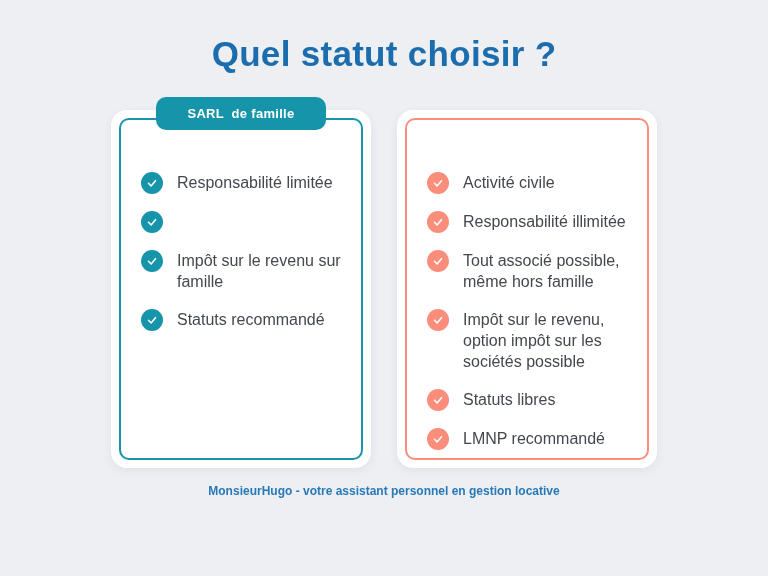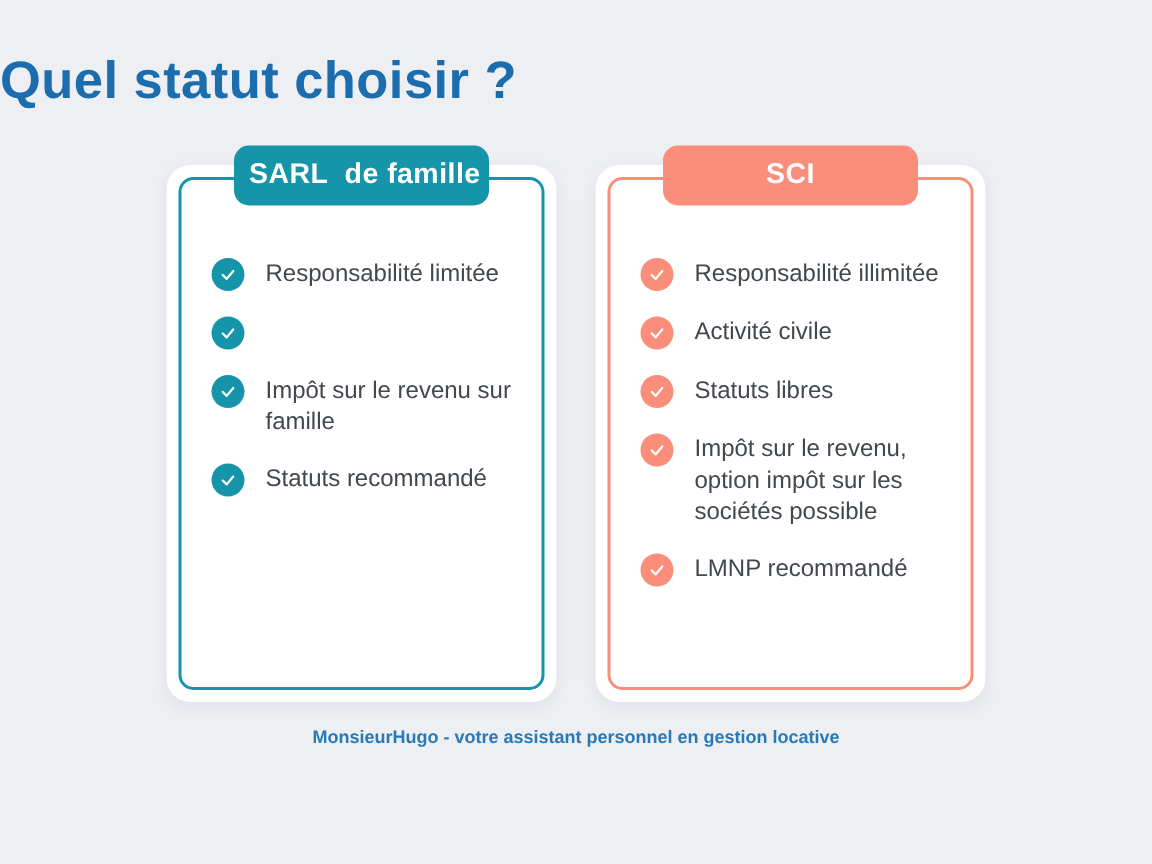--- a/index.html
+++ b/index.html
@@ -18,21 +18,21 @@
     background: var(--background);
   }
   .poster {
     position: relative;
     width: 768px;
     height: 576px;
     background: var(--background);
   }
   .title {
     padding-top: 34px;
-    text-align: left;
+    text-align: center;
     font-size: 35px;
     font-weight: 800;
     letter-spacing: 0.3px;
     color: var(--title_blue);
   }
   .cards {
     display: flex;
     justify-content: center;
     gap: 26px;
     margin-top: 36px;
@@ -57,21 +57,21 @@
   .badge {
     position: absolute;
     top: -13px;
     left: 50%;
     transform: translateX(-50%);
     width: 170px;
     text-align: center;
     padding: 9px 10px;
     border-radius: 10px;
     color: #ffffff;
-    font-size: 19px;
+    font-size: 13px;
     font-weight: 700;
     letter-spacing: 0.3px;
     white-space: pre;
     z-index: 2;
   }
   .card--teal .badge { background: var(--teal); }
   .card--coral .badge { background: var(--coral); }
   .item {
     display: flex;
     align-items: flex-start;
@@ -141,53 +141,60 @@
               <svg viewBox="0 0 24 24">
                 <polyline points="6,12.5 10.5,17 18,8" fill="none" stroke="#ffffff" stroke-width="2.6" stroke-linecap="round" stroke-linejoin="round"></polyline>
               </svg>
             </span>
           <span>Statuts recommandé</span>
         </div>
       </div>
     </div>
 
     <div class="card card--coral">
-      <div class="badge">SCI</div>
       <div class="card-inner">
         <div class="item">
           <span class="check">
               <svg viewBox="0 0 24 24">
                 <polyline points="6,12.5 10.5,17 18,8" fill="none" stroke="#ffffff" stroke-width="2.6" stroke-linecap="round" stroke-linejoin="round"></polyline>
               </svg>
             </span>
+          <span>Activité civile</span>
+        </div>
+        <div class="item">
+          <span class="check">
+              <svg viewBox="0 0 24 24">
+                <polyline points="6,12.5 10.5,17 18,8" fill="none" stroke="#ffffff" stroke-width="2.6" stroke-linecap="round" stroke-linejoin="round"></polyline>
+              </svg>
+            </span>
           <span>Responsabilité illimitée</span>
         </div>
         <div class="item">
           <span class="check">
               <svg viewBox="0 0 24 24">
                 <polyline points="6,12.5 10.5,17 18,8" fill="none" stroke="#ffffff" stroke-width="2.6" stroke-linecap="round" stroke-linejoin="round"></polyline>
               </svg>
             </span>
-          <span>Activité civile</span>
+          <span>Tout associé possible, même hors famille</span>
+        </div>
+        <div class="item">
+          <span class="check">
+              <svg viewBox="0 0 24 24">
+                <polyline points="6,12.5 10.5,17 18,8" fill="none" stroke="#ffffff" stroke-width="2.6" stroke-linecap="round" stroke-linejoin="round"></polyline>
+              </svg>
+            </span>
+          <span>Impôt sur le revenu, option impôt sur les sociétés possible</span>
         </div>
         <div class="item">
           <span class="check">
               <svg viewBox="0 0 24 24">
                 <polyline points="6,12.5 10.5,17 18,8" fill="none" stroke="#ffffff" stroke-width="2.6" stroke-linecap="round" stroke-linejoin="round"></polyline>
               </svg>
             </span>
           <span>Statuts libres</span>
-        </div>
-        <div class="item">
-          <span class="check">
-              <svg viewBox="0 0 24 24">
-                <polyline points="6,12.5 10.5,17 18,8" fill="none" stroke="#ffffff" stroke-width="2.6" stroke-linecap="round" stroke-linejoin="round"></polyline>
-              </svg>
-            </span>
-          <span>Impôt sur le revenu, option impôt sur les sociétés possible</span>
         </div>
         <div class="item">
           <span class="check">
               <svg viewBox="0 0 24 24">
                 <polyline points="6,12.5 10.5,17 18,8" fill="none" stroke="#ffffff" stroke-width="2.6" stroke-linecap="round" stroke-linejoin="round"></polyline>
               </svg>
             </span>
           <span>LMNP recommandé</span>
         </div>
       </div>

